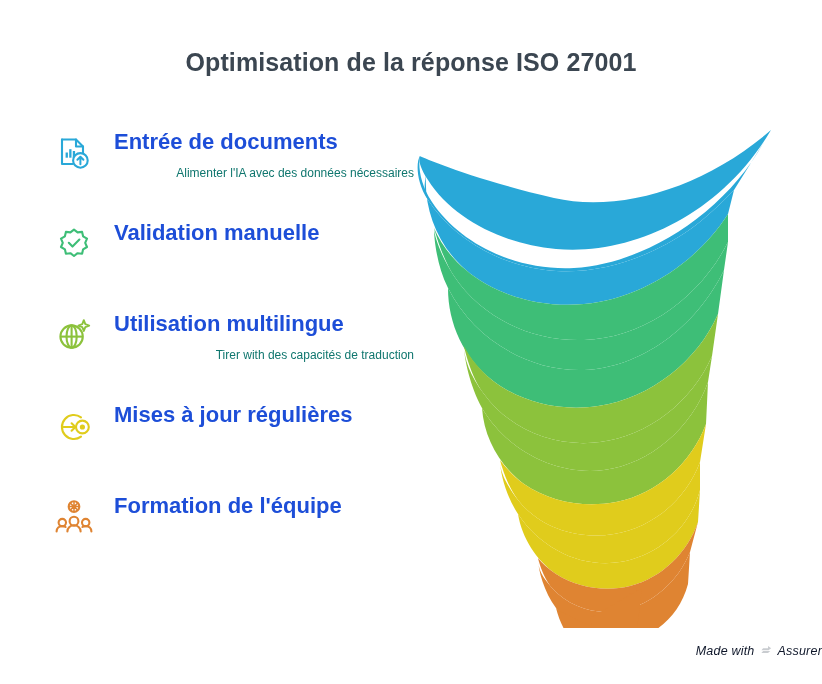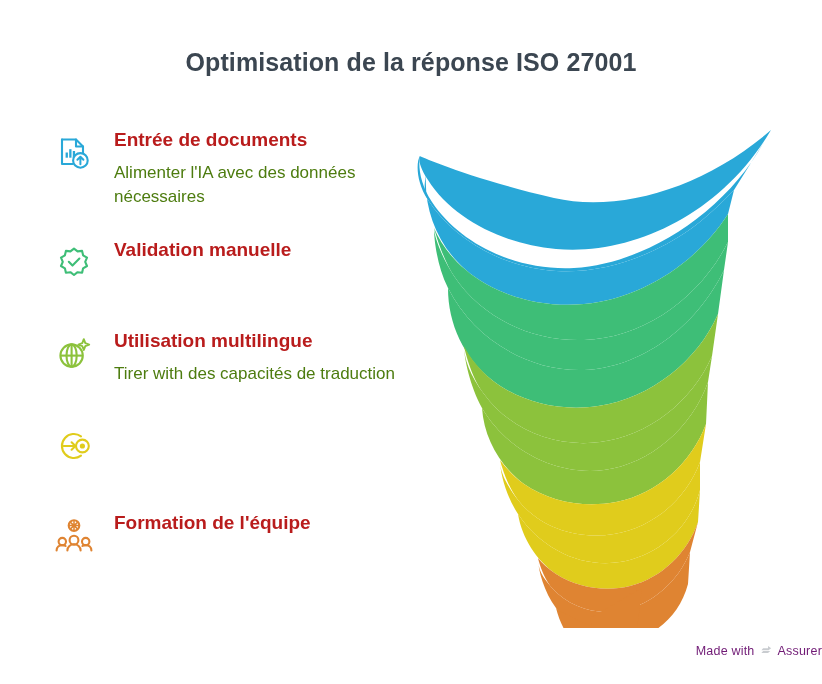--- a/index.html
+++ b/index.html
@@ -50,50 +50,52 @@
     width: 44px;
     height: 44px;
     display: flex;
     align-items: center;
     justify-content: center;
   }
   .step-icon svg {
     display: block;
   }
   .step-title {
-    font-size: 19px;
+    font-size: 22px;
     font-weight: bold;
-    color: #b91c1c;
+    color: #1d4ed8;
     line-height: 1.25;
     margin: 0 0 9px 4px;
   }
   .step-desc {
-    font-size: 17px;
-    color: #4d7c0f;
+    font-size: 12px;
+    color: #0f766e;
     line-height: 1.42;
     margin: 0 0 0 4px;
     max-width: 300px;
+    text-align: right;
   }
   #funnel-graphic {
     position: absolute;
     left: 404px;
     top: 118px;
     width: 390px;
     height: 510px;
   }
   #watermark {
     position: absolute;
     right: 28px;
     bottom: 26px;
     display: flex;
     align-items: center;
     gap: 5px;
-    color: #701a75;
+    color: #0f172a;
     font-size: 12.5px;
     letter-spacing: 0.2px;
+    font-style: italic;
   }
   #watermark .wm-logo {
     display: inline-flex;
     align-items: center;
   }
 </style>
 </head>
 <body>
 
 <div id="infographic">
@@ -145,20 +147,21 @@
 
     <div class="step-item">
       <span class="step-icon">
         <svg width="38" height="38" viewBox="0 0 38 38" fill="none">
           <path d="M26 9.3a12 12 0 1 0 0 19.4" stroke="#E0CC1C" stroke-width="2.1" stroke-linecap="round"></path>
           <path d="M8.5 19h11.3M16.6 15.3l3.9 3.7-3.9 3.7" stroke="#E0CC1C" stroke-width="2.1" stroke-linecap="round" stroke-linejoin="round"></path>
           <circle cx="27.4" cy="19" r="6.4" stroke="#E0CC1C" stroke-width="2.1"></circle>
           <circle cx="27.4" cy="19" r="2.6" fill="#E0CC1C"></circle>
         </svg>
       </span>
+      <div class="step-title">Mises à jour régulières</div>
     </div>
 
     <div class="step-item">
       <span class="step-icon">
         <svg width="38" height="38" viewBox="0 0 38 38" fill="none">
           <circle cx="19" cy="7.6" r="5.3" stroke="#DF8432" stroke-width="2.1"></circle>
           <path d="M19 2.3v10.6M13.7 7.6h10.6M15.2 4.1l7.6 7M22.8 4.1l-7.6 7" stroke="#DF8432" stroke-width="1.5"></path>
           <circle cx="19" cy="22.2" r="4.4" stroke="#DF8432" stroke-width="2.1"></circle>
           <path d="M12.4 32.5c0-3.7 3-6.2 6.6-6.2s6.6 2.5 6.6 6.2" stroke="#DF8432" stroke-width="2.1" stroke-linecap="round"></path>
           <circle cx="7.3" cy="23.6" r="3.7" stroke="#DF8432" stroke-width="2.1"></circle>

